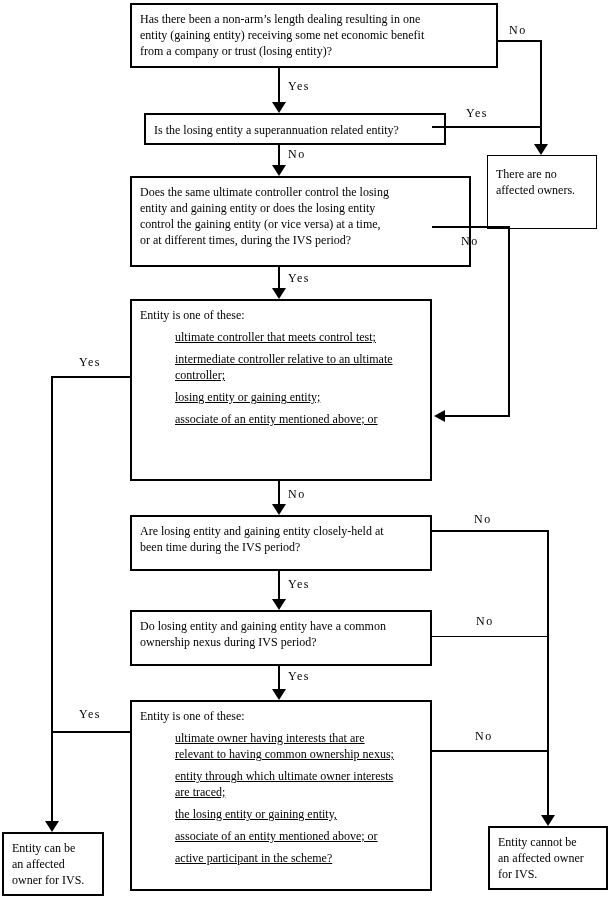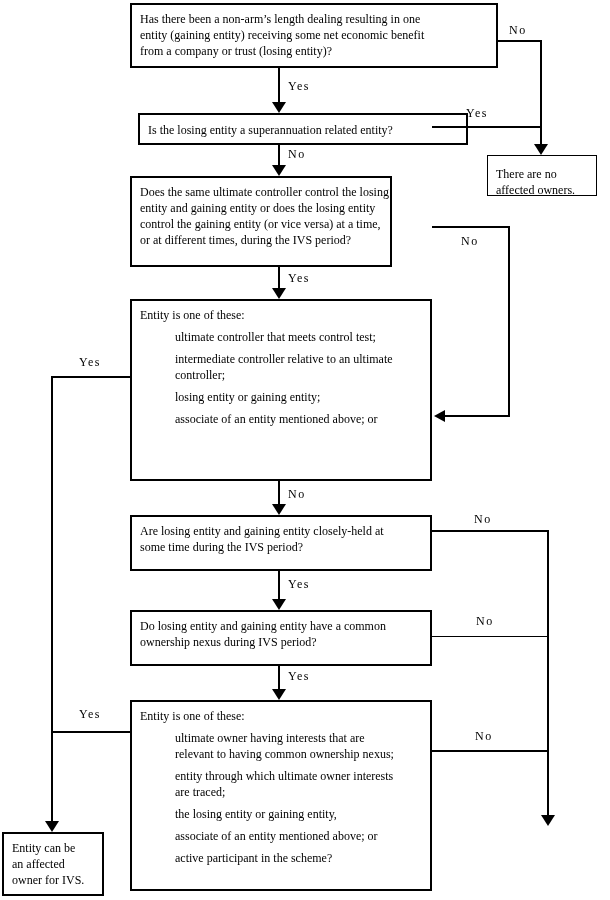--- a/index.html
+++ b/index.html
@@ -8,90 +8,95 @@
     font-family:"Liberation Serif","DejaVu Serif",serif;
     font-size:12px; color:#000; overflow:hidden;
   }
   .box {
     position:absolute; box-sizing:border-box; background:#fff;
     border:2px solid #000; line-height:16px; padding:6px 6px 4px 8px;
   }
   .box .txt { white-space:pre; display:block; }
   .thin { border-width:1px; }
   .listbox .intro { white-space:pre; }
-  .listbox .item { white-space:pre; margin:6px 0 0 35px; }
+  .listbox .item { white-space:pre; margin:6px 0 0 35px;text-decoration:underline; }
   .line { position:absolute; background:#000; }
   .lbl { position:absolute; letter-spacing:1.5px; line-height:13px;font-family:Liberation Serif, serif; }
   .ah { position:absolute; width:0; height:0; }
   .ah-down { border-left:7px solid transparent; border-right:7px solid transparent; border-top:11px solid #000; }
   .ah-left { border-top:6px solid transparent; border-bottom:6px solid transparent; border-right:11px solid #000; }
 </style>
 </head>
 <body>
 
 <div class="stage">
 
   <div class="box" style="left:130px; top:3px; width:368px; height:65px;">
     <span class="txt">Has there been a non-arm’s length dealing resulting in one
 entity (gaining entity) receiving some net economic benefit
 from a company or trust (losing entity)?</span>
   </div>
 
-  <div class="box" style="left:138px; top:113px; width:330px; height:32px; padding-top:7px;">
+  <div class="box" style="left:144px; top:113px; width:302px; height:32px; padding-top:7px;">
     <span class="txt">Is the losing entity a superannuation related entity?</span>
   </div>
 
-  <div class="box" style="left:130px; top:176px; width:262px; height:91px;">
+  <div class="box" style="left:130px; top:176px; width:341px; height:91px;">
     <span class="txt">Does the same ultimate controller control the losing
 entity and gaining entity or does the losing entity
 control the gaining entity (or vice versa) at a time,
 or at different times, during the IVS period?</span>
   </div>
 
   <div class="box listbox" style="left:130px; top:299px; width:302px; height:182px;">
     <div class="intro">Entity is one of these:</div>
     <div class="item">ultimate controller that meets control test;</div>
     <div class="item">intermediate controller relative to an ultimate
 controller;</div>
     <div class="item">losing entity or gaining entity;</div>
     <div class="item">associate of an entity mentioned above; or</div>
   </div>
 
   <div class="box" style="left:130px; top:515px; width:302px; height:56px;">
     <span class="txt">Are losing entity and gaining entity closely-held at
-some time during the IVS period?</span>
+been time during the IVS period?</span>
   </div>
 
   <div class="box" style="left:130px; top:610px; width:302px; height:56px;">
     <span class="txt">Do losing entity and gaining entity have a common
 ownership nexus during IVS period?</span>
   </div>
 
   <div class="box listbox" style="left:130px; top:700px; width:302px; height:191px;">
     <div class="intro">Entity is one of these:</div>
     <div class="item">ultimate owner having interests that are
 relevant to having common ownership nexus;</div>
     <div class="item">entity through which ultimate owner interests
 are traced;</div>
     <div class="item">the losing entity or gaining entity,</div>
     <div class="item">associate of an entity mentioned above; or</div>
     <div class="item">active participant in the scheme?</div>
   </div>
 
-  <div class="box thin" style="left:487px; top:155px; width:110px; height:41px; padding-top:10px;">
+  <div class="box thin" style="left:487px; top:155px; width:110px; height:74px; padding-top:10px;">
     <span class="txt">There are no
 affected owners.</span>
   </div>
 
   <div class="box" style="left:2px; top:832px; width:102px; height:64px;">
     <span class="txt">Entity can be
 an affected
 owner for IVS.</span>
   </div>
 
+  <div class="box" style="left:488px; top:826px; width:120px; height:64px;">
+    <span class="txt">Entity cannot be
+an affected owner
+for IVS.</span>
+  </div>
 
   <div class="line" style="left:278px; top:68px;  width:2px; height:34px;"></div>
   <div class="ah ah-down" style="left:272px; top:102px;"></div>
 
   <div class="line" style="left:278px; top:145px; width:2px; height:20px;"></div>
   <div class="ah ah-down" style="left:272px; top:165px;"></div>
 
   <div class="line" style="left:278px; top:267px; width:2px; height:21px;"></div>
   <div class="ah ah-down" style="left:272px; top:288px;"></div>
 

